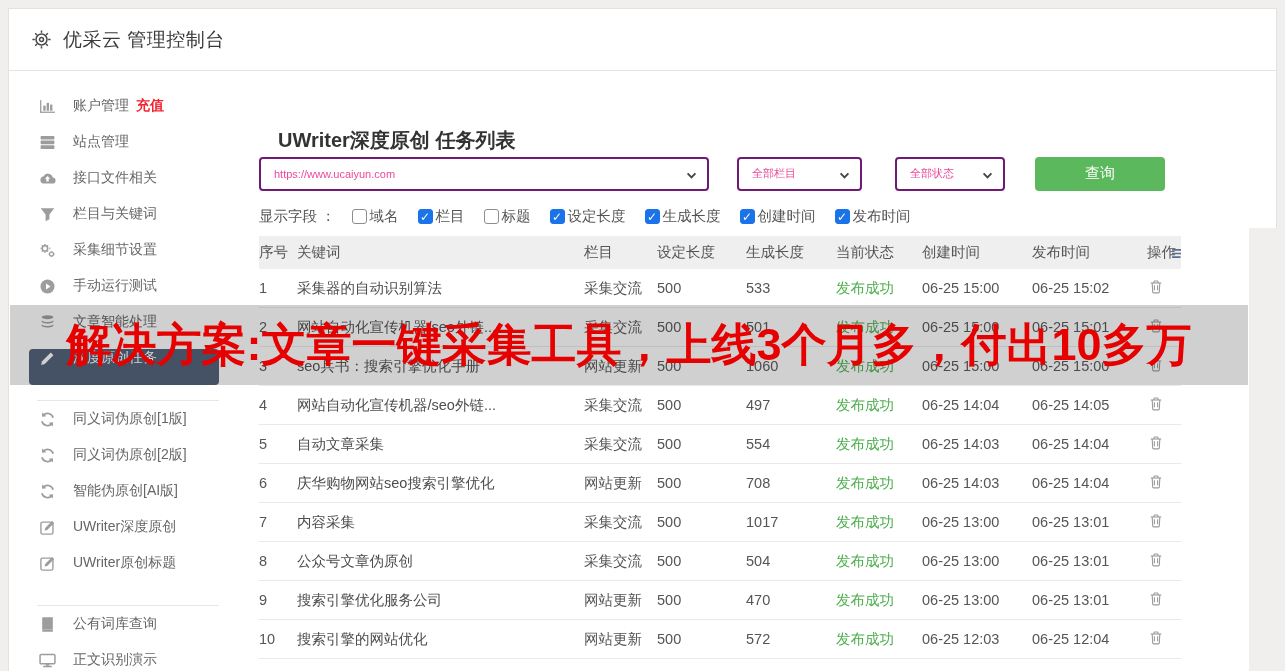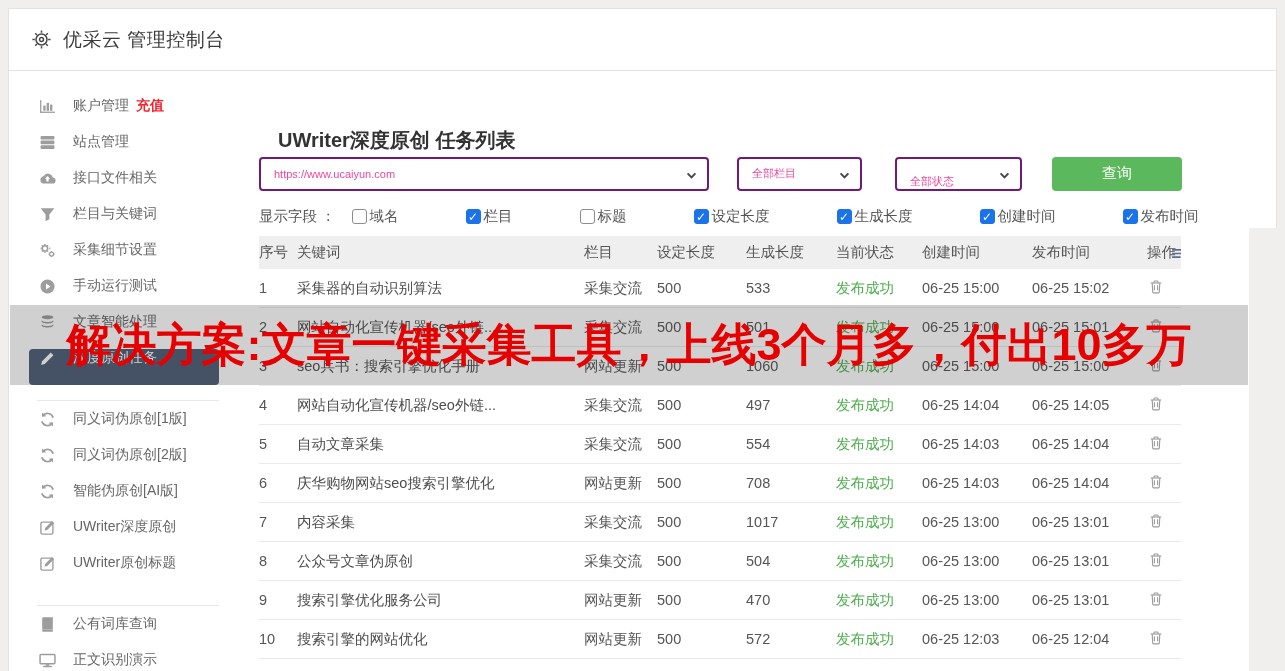--- a/index.html
+++ b/index.html
@@ -32,21 +32,21 @@
   .content { position:absolute; left:242px; top:62px; right:0; bottom:0; background:#fff; }
   .page-title { position:absolute; left:8px; top:56px; font-size:20px; font-weight:600; color:#333;margin-left:19px; }
 
   .filters { position:absolute; left:8px; top:85px; height:35px; display:flex; align-items:center; }
   .select { position:relative; height:34px; border:2px solid #701a75; border-radius:4px; background:#fff;
             display:flex; align-items:center; padding:0 30px 0 13px; font-size:11px; color:#ec4899; cursor:pointer; }
   .select .chev { position:absolute; right:9px; top:10px; width:13px; height:13px; color:#444; }
   .select .chev svg { width:13px; height:13px; }
   .sel-site { width:450px; }
   .sel-column { width:125px; margin-left:28px; }
-  .sel-status { width:127px; margin-left:33px;align-items:flex-end; }
+  .sel-status { width:110px; margin-left:33px; }
   .btn-query { width:130px; height:34px; margin-left:30px; background:#5cb85c; border:none; border-radius:4px;
                color:#fff; font-size:15px; cursor:pointer; font-family:inherit; }
 
   .fields-row { position:absolute; left:8px; top:136px; display:flex; align-items:center; font-size:14.5px; color:#555; }
   .fields-label { margin-right:16px; }
   .field-cb { display:flex; align-items:center; margin-right:19px; cursor:pointer; }
   .cb-box { width:15px; height:15px; border:1px solid #8d8d8d; border-radius:3px; background:#fff; margin-right:3px;
             display:flex; align-items:center; justify-content:center; font-size:12px; line-height:1; color:#fff; }
   .cb-box.checked { background:#1a73e8; border-color:#1a73e8; font-weight:bold; }
 
@@ -271,21 +271,21 @@
             <svg viewBox="0 0 12 12" fill="none" stroke="currentColor" stroke-width="1.7">
                 <path d="M2.4 4.1L6 7.8l3.6-3.7"></path>
               </svg>
           </span>
         </div>
         <button class="btn-query">查询</button>
       </div>
 
       <div class="fields-row">
         <span class="fields-label">显示字段 ：</span>
-        <span id="field-checkboxes" style="display: flex; gap: 48px;">
+        <span id="field-checkboxes" style="display: flex;">
             <span class="field-cb">
               <span class="cb-box"></span>
               <span>域名</span>
             </span>
             <span class="field-cb">
               <span class="cb-box checked">✓</span>
               <span>栏目</span>
             </span>
             <span class="field-cb">
               <span class="cb-box"></span>

